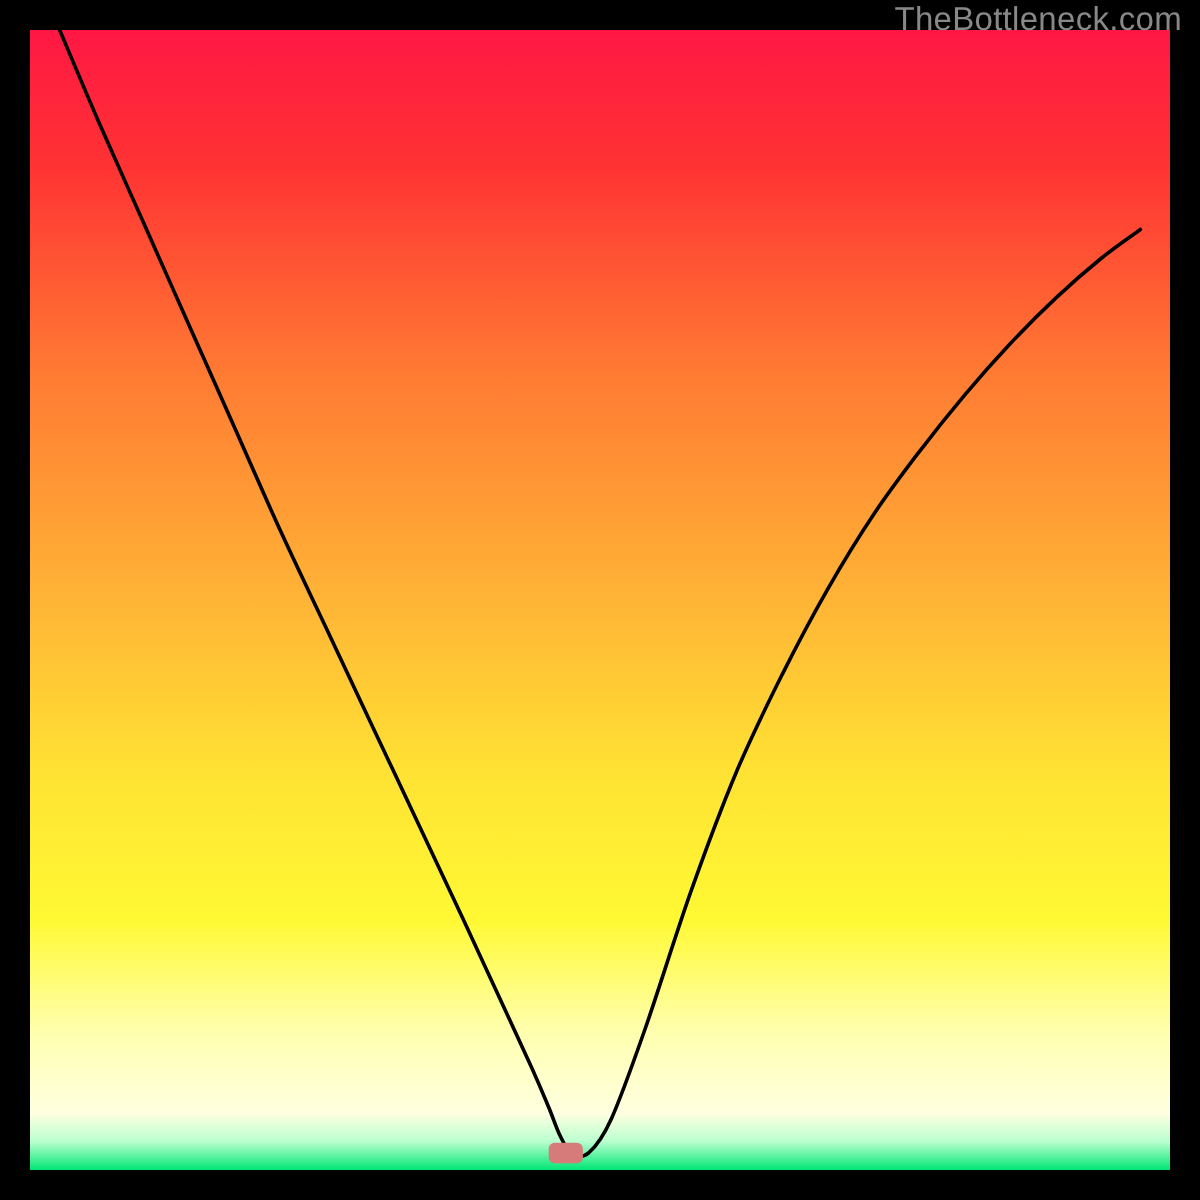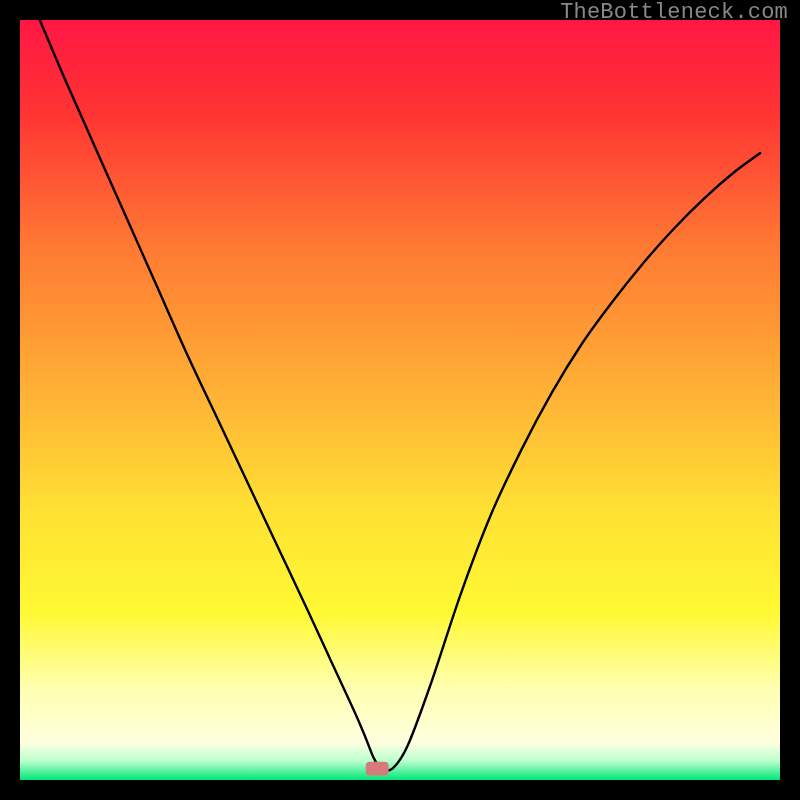--- a/index.html
+++ b/index.html
@@ -20,21 +20,20 @@
     background: #000;
   }
   .watermark {
     position: absolute;
     top: 0px;
     right: 12px;
     color: #888888;
     font-size: 22px;
     letter-spacing: 0.2px;
     user-select: none;
-    font-family: Liberation Mono, monospace;
   }
   svg {
     display: block;
   }
 </style>
 </head>
 <body>
 
 <div class="frame">
   <svg id="chart-svg" width="760" height="760" viewBox="0 0 760 760" preserveAspectRatio="none">

